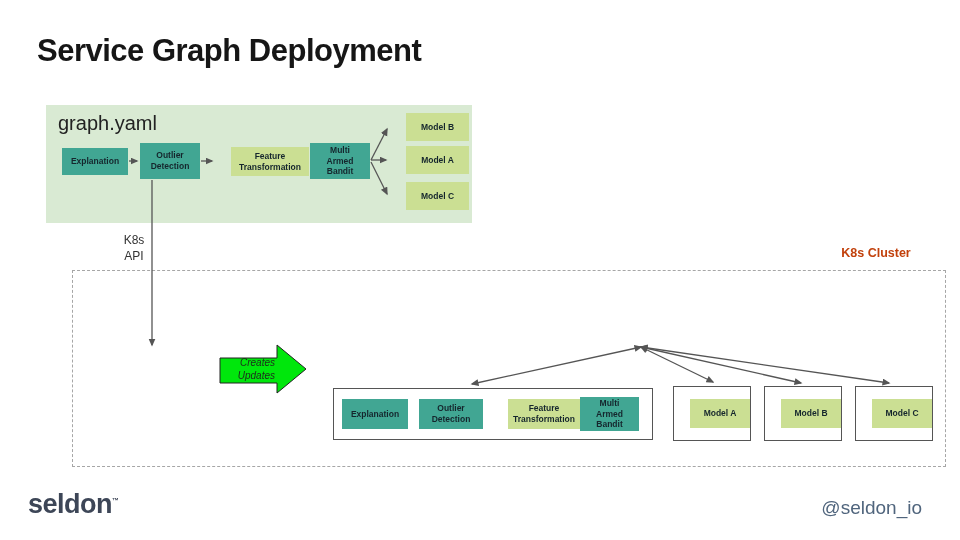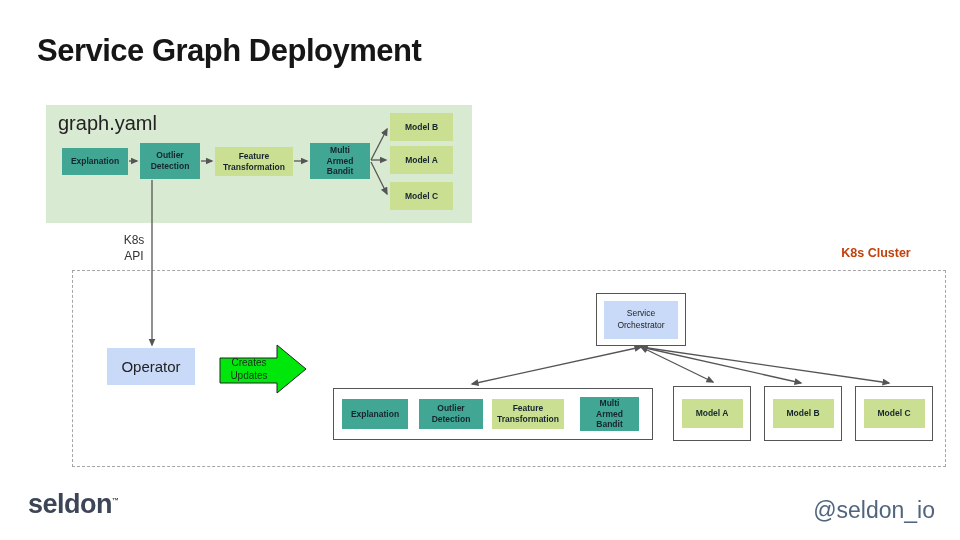--- a/index.html
+++ b/index.html
@@ -17,21 +17,21 @@
   .panel {
     left:46px; top:105px; width:426px; height:118px; background:#d9ead3;
   }
   .panel-label { left:58px; top:112px; font-size:20px; color:#222; }
   .node {
     position:absolute; display:flex; align-items:center; justify-content:center;
     text-align:center; font-size:8.5px; font-weight:700; color:#15262d;
     line-height:1.25; white-space:pre-line;
   }
   .teal   { background:#41a693; }
-  .lgreen { background:#cbdf93; }
+  .lgreen { background:#cbdf93;margin-left:16px; }
   .whitebox {
     position:absolute; background:#ffffff; border:1.5px solid #555;
     box-sizing:border-box; display:flex; align-items:center; justify-content:center;
   }
   .bluebox { background:#c9daf8; }
   .k8s-api {
     left:116px; top:232px; width:36px; text-align:center; font-size:12px;
     color:#333; line-height:1.35; white-space:pre-line;
   }
   .cluster-box {
@@ -42,35 +42,35 @@
     left:830px; top:246px; width:92px; text-align:center; font-size:12.5px;
     font-weight:700; color:#c2410c;
   }
   .operator {
     left:107px; top:348px; width:88px; height:37px;
     display:flex; align-items:center; justify-content:center;
     font-size:15px; color:#222;
   }
   .creates-updates {
     left:223px; top:357px; width:52px; height:28px; font-size:10px;
-    color:#1d2b1d; line-height:1.25; white-space:pre-line; text-align:center;
+    color:#1d2b1d; line-height:1.25; white-space:pre-line; text-align:right;font-style:italic;
   }
   .svc-orch-outer { left:596px; top:293px; width:90px; height:53px; }
   .svc-orch-inner {
     width:74px; height:38px; display:flex; align-items:center; justify-content:center;
     text-align:center; font-size:8.5px; color:#222; line-height:1.3; white-space:pre-line;
   }
   .comp-box { left:333px; top:388px; width:320px; height:52px; }
   .model-container { top:386px; width:78px; height:55px; }
   .footer-logo {
     left:28px; top:489px; font-size:27px; font-weight:700; color:#3d4657;
     letter-spacing:-0.5px;
   }
   .footer-logo sup { font-size:7px; color:#3d4657; }
-  .footer-handle { right:25px; top:497px; font-size:23px; color:#50657d; }
+  .footer-handle { right:38px; top:497px; font-size:19px; color:#50657d; }
   svg.overlay { position:absolute; left:0; top:0; z-index:5; pointer-events:none; }
   .z10 { z-index:10; }
 </style>
 </head>
 <body>
 
 <div id="canvas">
 
   <div class="abs title">Service Graph Deployment</div>
 
@@ -88,21 +88,20 @@
   <div class="node lgreen z10" style="left:390px; top:113px; width:63px; height:28px;">Model B</div>
   <div class="node lgreen z10" style="left:390px; top:146px; width:63px; height:28px;">Model A</div>
   <div class="node lgreen z10" style="left:390px; top:182px; width:63px; height:28px;">Model C</div>
 
   <div class="abs k8s-api">K8s
 API</div>
 
   <div class="abs cluster-label">K8s Cluster</div>
   <div class="abs cluster-box"></div>
 
-  <div class="abs operator bluebox z10">Operator</div>
 
   <svg class="overlay" width="960" height="540">
     <defs>
       <marker id="ah" markerWidth="9" markerHeight="8" refX="6.5" refY="3.5" orient="auto" markerUnits="userSpaceOnUse">
         <path d="M0,0 L8,3.5 L0,7 z" fill="#555"></path>
       </marker>
       <marker id="ahs" markerWidth="9" markerHeight="8" refX="6.5" refY="3.5" orient="auto-start-reverse" markerUnits="userSpaceOnUse">
         <path d="M0,0 L8,3.5 L0,7 z" fill="#555"></path>
       </marker>
     </defs>
@@ -118,24 +117,20 @@
       <line x1="641" y1="347" x2="713" y2="382" marker-start="url(#ahs)" marker-end="url(#ah)"></line>
       <line x1="641" y1="347" x2="801" y2="383" marker-start="url(#ahs)" marker-end="url(#ah)"></line>
       <line x1="641" y1="347" x2="889" y2="383" marker-start="url(#ahs)" marker-end="url(#ah)"></line>
     </g>
     <polygon points="220,358 277,358 277,345 306,369 277,393 277,383 220,383" fill="#00e70c" stroke="#222" stroke-width="1"></polygon>
   </svg>
 
   <div class="abs creates-updates z10">Creates
 Updates</div>
 
-  <div class="whitebox svc-orch-outer z10">
-    <div class="svc-orch-inner bluebox">Service
-Orchestrator</div>
-  </div>
 
   <div class="whitebox comp-box z10"></div>
   <div class="node teal z10" style="left:342px; top:399px; width:66px; height:30px;">Explanation</div>
   <div class="node teal z10" style="left:419px; top:399px; width:64px; height:30px;">Outlier
 Detection</div>
   <div class="node lgreen z10" style="left:492px; top:399px; width:72px; height:30px;">Feature
 Transformation</div>
   <div class="node teal z10" style="left:580px; top:397px; width:59px; height:34px;">Multi
 Armed
 Bandit</div>

